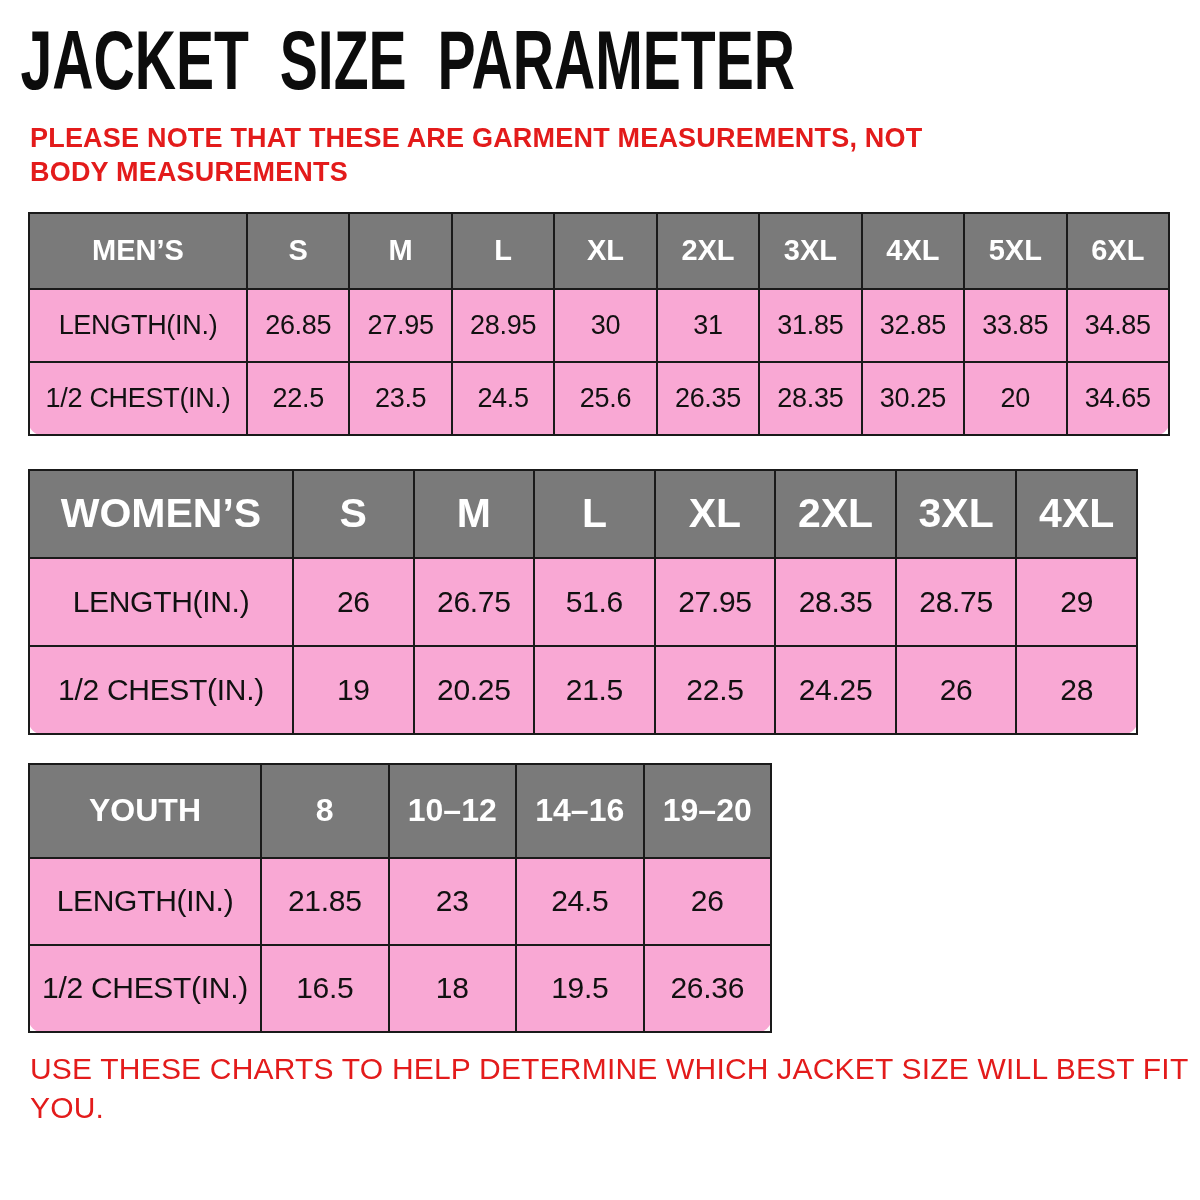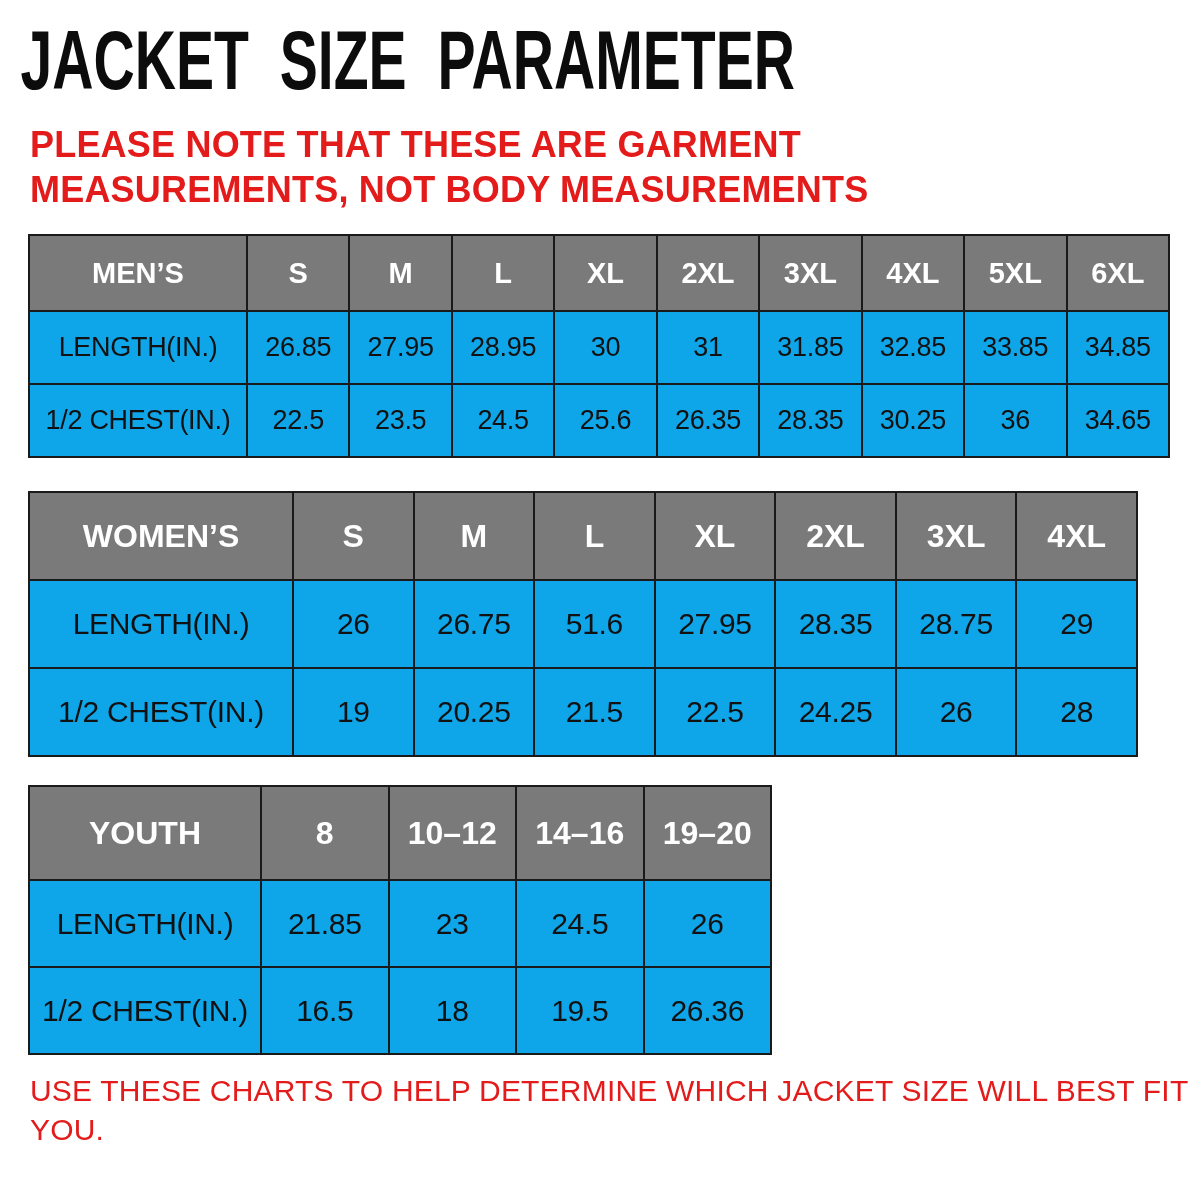--- a/index.html
+++ b/index.html
@@ -24,31 +24,32 @@
     color: #0c0c0c;
     letter-spacing: 0px;
     word-spacing: 22px;
     transform: scaleX(0.68);
     transform-origin: left center;
     white-space: nowrap;
   }
   .note {
     margin: 20px 0 0 30px;
     width: 900px;
-    font-size: 36px;
+    font-size: 27px;
     line-height: 1.25;
     font-weight: 700;
     color: #e31b1b;
     letter-spacing: 0.2px;
   }
   table.size-table {
     border-collapse: collapse;
     table-layout: fixed;
     margin-left: 28px;
-    background: #0ea5e9;
+    background: #f9a8d4;
+    border-radius: 16px;
   }
   table.size-table th, table.size-table td {
     border: 2px solid #1a1a1a;
     text-align: center;
     vertical-align: middle;
     padding: 0;
     overflow: hidden;
   }
   table.size-table th {
     background: #7a7a7a;
@@ -59,21 +60,21 @@
     color: #111111;
     letter-spacing: -0.3px;
   }
   
   table.mens { width: 1142px; margin-top: 22px; }
   table.mens th { height: 74px; font-size: 29px; }
   table.mens td { height: 71px; font-size: 27px; }
   table.mens th:first-child, table.mens td:first-child { width: 216px; }
   
   table.womens { width: 1110px; margin-top: 33px; }
-  table.womens th { height: 86px; font-size: 32px; }
+  table.womens th { height: 86px; font-size: 41px; }
   table.womens td { height: 86px; font-size: 30px; }
   table.womens th:first-child, table.womens td:first-child { width: 262px; }
   
   table.youth { width: 744px; margin-top: 28px; }
   table.youth th { height: 92px; font-size: 32px; }
   table.youth td { height: 85px; font-size: 30px; }
   table.youth th:first-child, table.youth td:first-child { width: 230px; }
 
   .footer-notice {
     margin: 28px 0 0 30px;
@@ -133,21 +134,21 @@
         </tr>
         <tr>
           <td>1/2 CHEST(IN.)</td>
           <td>22.5</td>
           <td>23.5</td>
           <td>24.5</td>
           <td>25.6</td>
           <td>26.35</td>
           <td>28.35</td>
           <td>30.25</td>
-          <td>36</td>
+          <td>20</td>
           <td>34.65</td>
         </tr>
       </tbody>
     </table>
 
   <table class="size-table womens">
       <thead>
         <tr>
           <th>WOMEN’S</th>
           <th>S</th>

